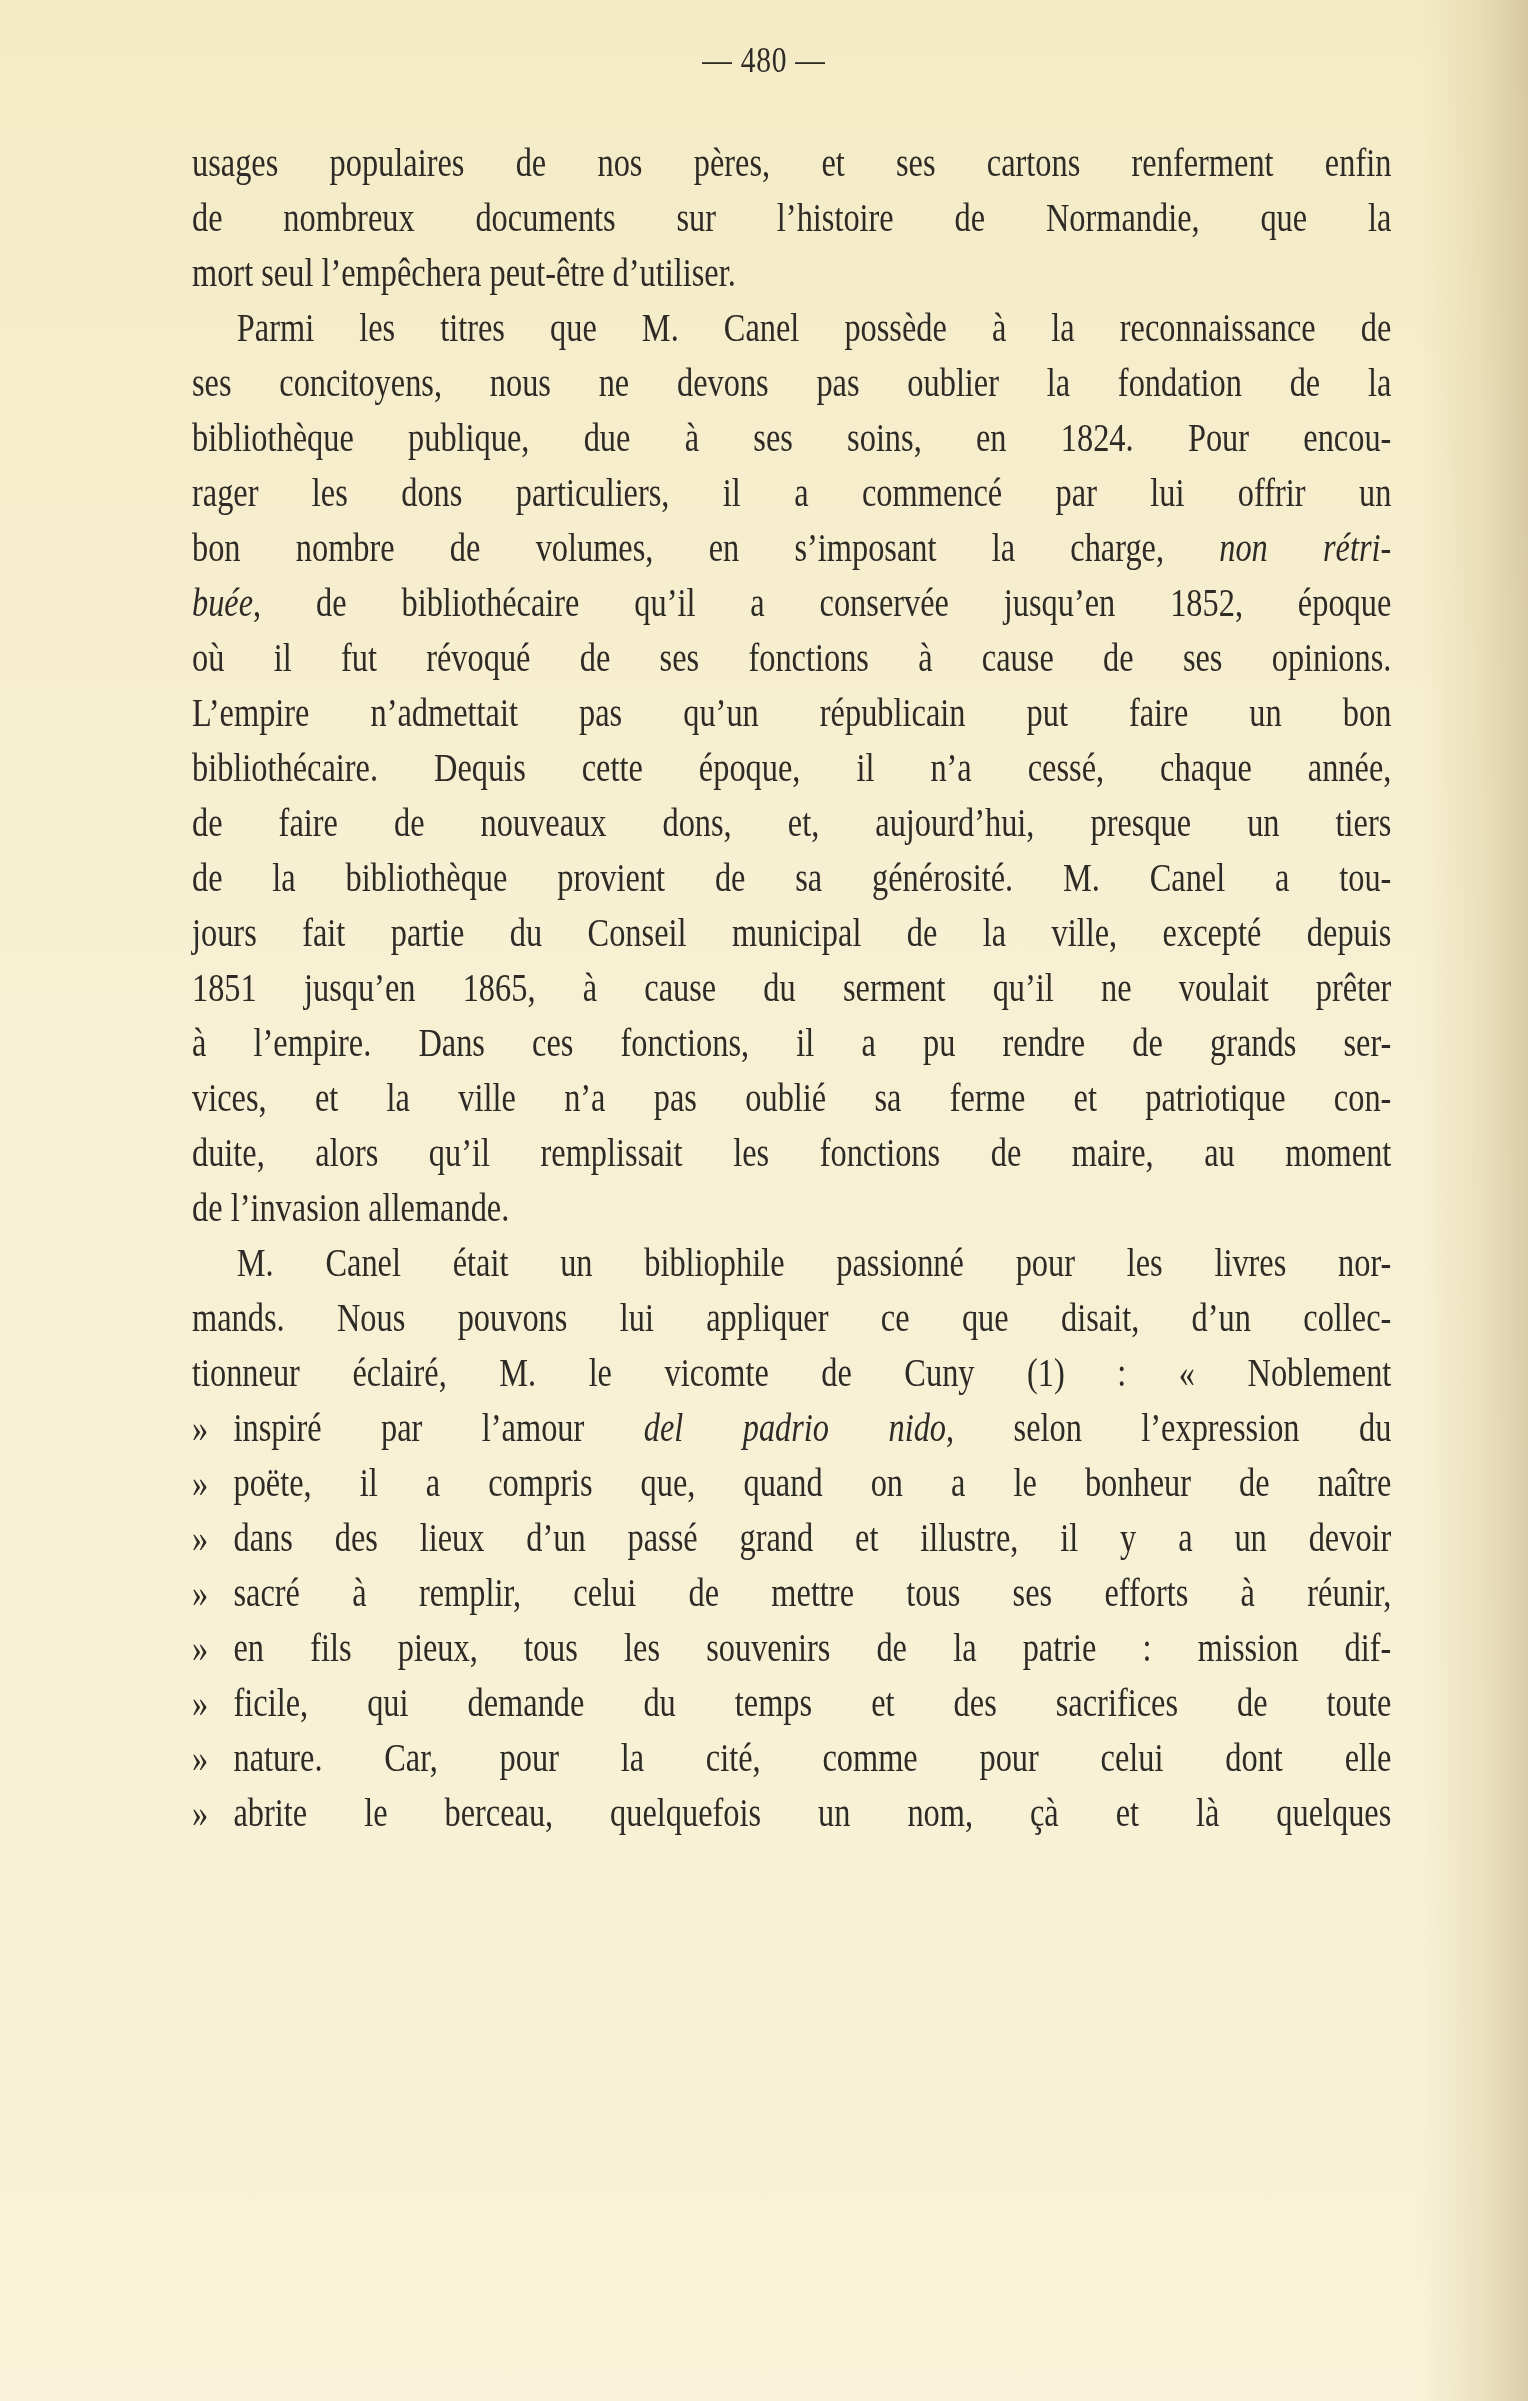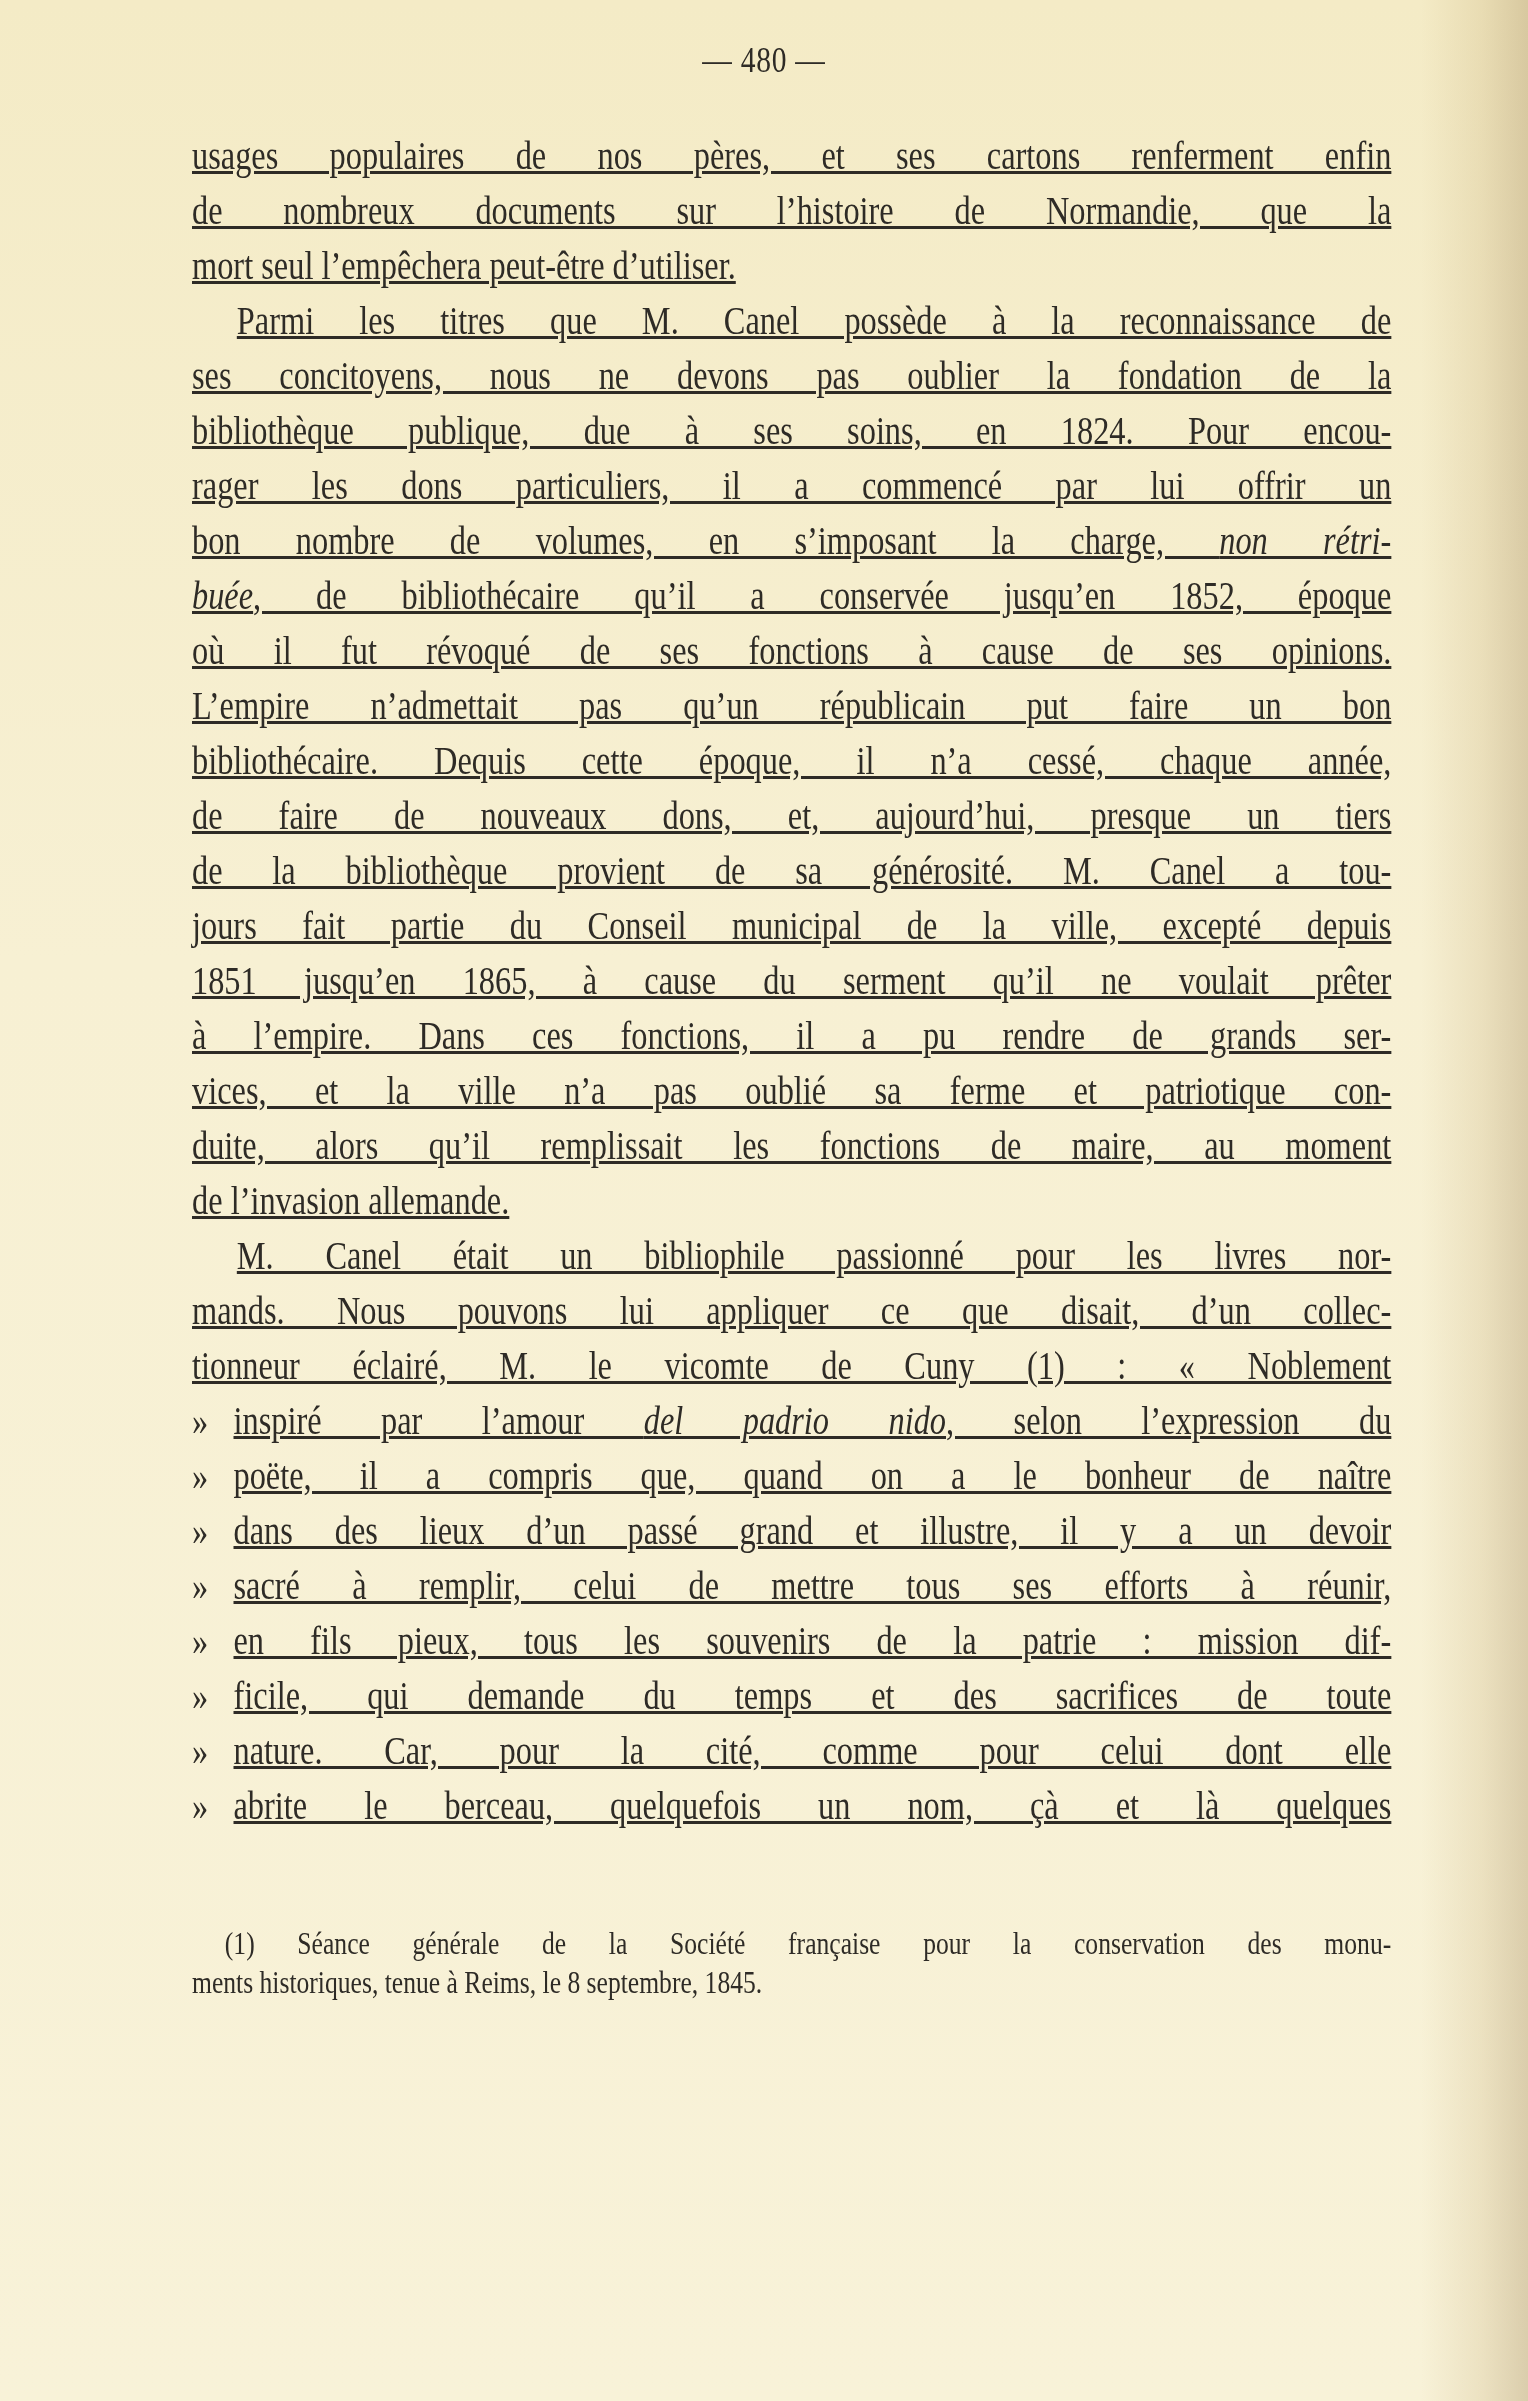--- a/index.html
+++ b/index.html
@@ -32,23 +32,22 @@
       width: 1528px;
       text-align: center;
       font-size: 36px;
       letter-spacing: 0.9px;
       transform: scaleX(0.82);
       transform-origin: center;
     }
     .body-text {
       position: absolute;
       left: 192px;
-      top: 128px;
+      top: 135px;
       width: 1199px;
-      text-decoration: underline;
     }
     .line {
       display: block;
       height: 55px;
       line-height: 55px;
       font-size: 39px;
       white-space: nowrap;
       text-align: justify;
       text-align-last: justify;
       transform: scaleX(0.83);
@@ -127,19 +126,15 @@
     <span class="line quote"><span class="qmark">»</span><span>inspiré par l’amour </span><i>del padrio nido</i><span>, selon l’expression du</span></span>
     <span class="line quote"><span class="qmark">»</span><span>poëte, il a compris que, quand on a le bonheur de naître</span></span>
     <span class="line quote"><span class="qmark">»</span><span>dans des lieux d’un passé grand et illustre, il y a un devoir</span></span>
     <span class="line quote"><span class="qmark">»</span><span>sacré à remplir, celui de mettre tous ses efforts à réunir,</span></span>
     <span class="line quote"><span class="qmark">»</span><span>en fils pieux, tous les souvenirs de la patrie : mission dif-</span></span>
     <span class="line quote"><span class="qmark">»</span><span>ficile, qui demande du temps et des sacrifices de toute</span></span>
     <span class="line quote"><span class="qmark">»</span><span>nature. Car, pour la cité, comme pour celui dont elle</span></span>
     <span class="line quote"><span class="qmark">»</span><span>abrite le berceau, quelquefois un nom, çà et là quelques</span></span>
   </div>
 
-  <div class="footnotes">
-    <span class="fn-line indent">(1) Séance générale de la Société française pour la conservation des monu-</span>
-    <span class="fn-line last">ments historiques, tenue à Reims, le 8 septembre, 1845.</span>
-  </div>
 
 </div>
 
 
 </body></html>

